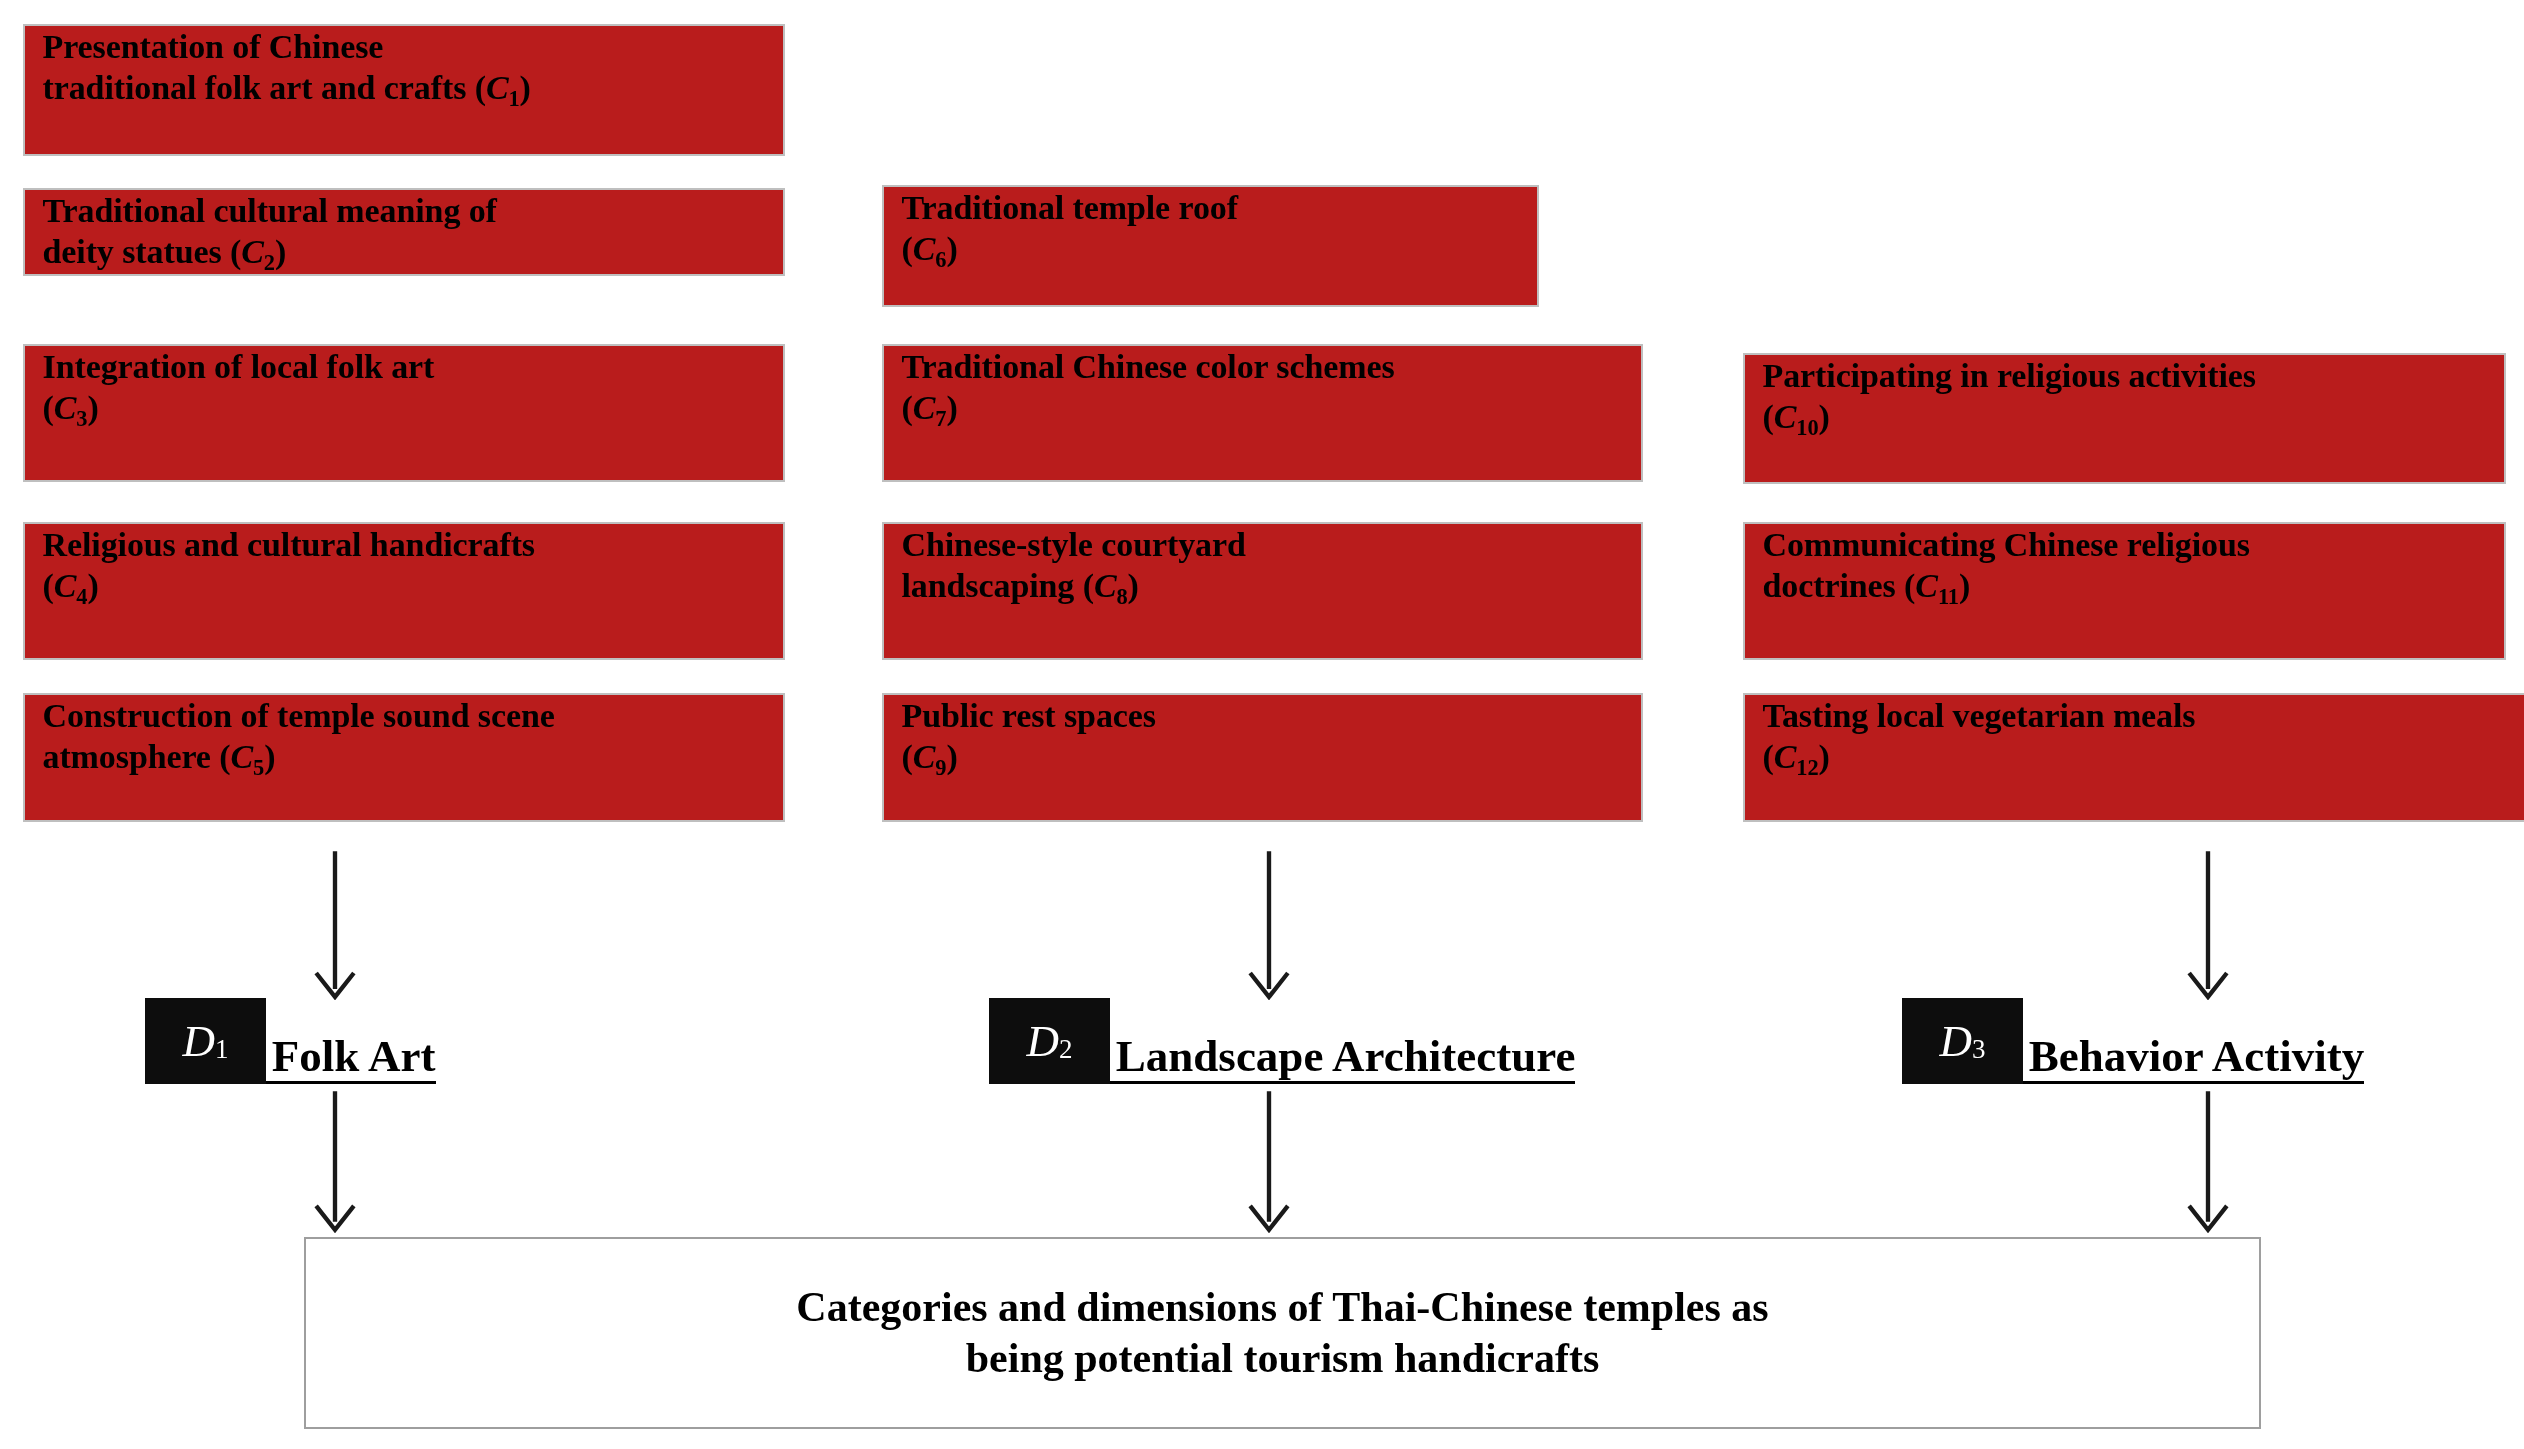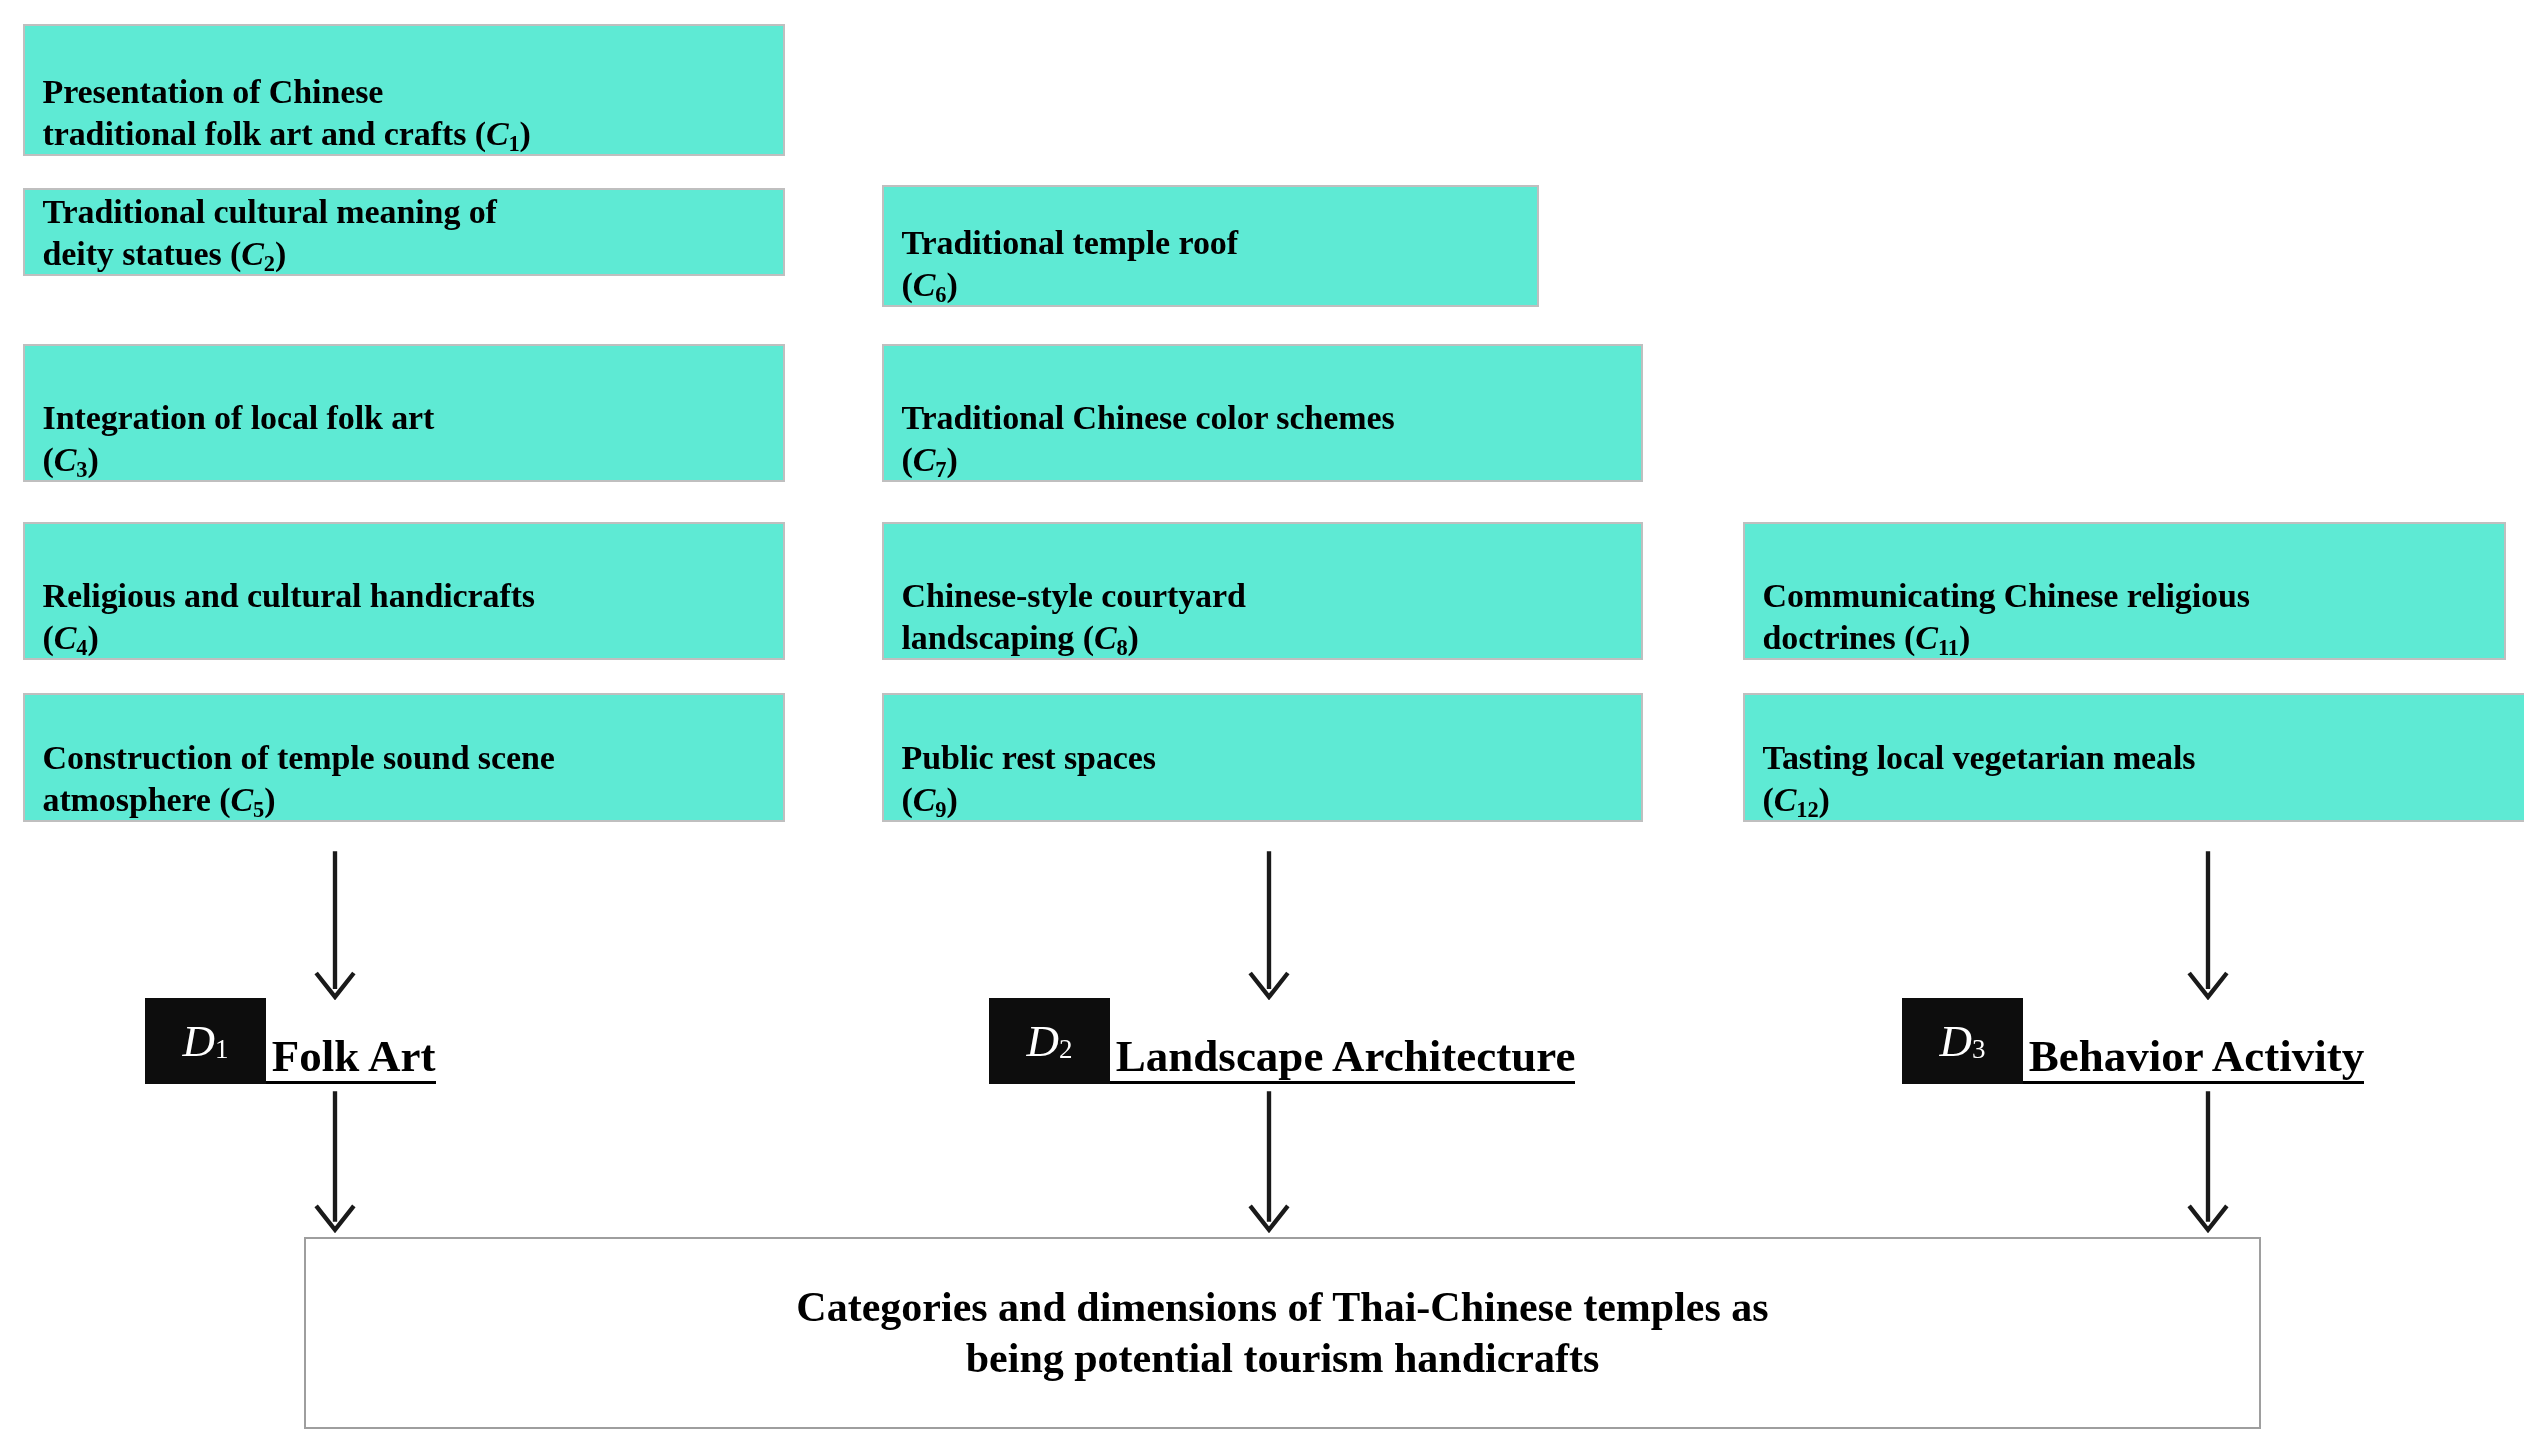--- a/index.html
+++ b/index.html
@@ -17,23 +17,23 @@
     height: 1449px;
     background: #ffffff;
     overflow: hidden;
   }
 
   
   .cat-box {
     position: absolute;
     box-sizing: border-box;
     border: 2.2px solid #bfbfbf;
-    background: #5eead4;
-    display: flex;
-    align-items: flex-end;
+    background: #b91c1c;
+    display: flex;
+    align-items: flex-start;
   }
   .cat-text {
     font-size: 34px;
     font-weight: bold;
     line-height: 1.22;
     letter-spacing: -0.1px;
     padding: 0 14.5px 0 17.5px;
     white-space: pre-line;
   }
   .cat-text .cid {
@@ -152,20 +152,24 @@
   <div class="cat-box" style="left:882px; top:522px; width:761px; height:138px;">
     <div class="cat-text"><span>Chinese-style courtyard
 landscaping (</span><span class="cid"><span>C</span><sub>8</sub></span><span>)</span></div>
   </div>
 
   <div class="cat-box" style="left:882px; top:693px; width:761px; height:129px;">
     <div class="cat-text"><span>Public rest spaces
  (</span><span class="cid"><span>C</span><sub>9</sub></span><span>)</span></div>
   </div>
 
+  <div class="cat-box" style="left:1743px; top:353px; width:763px; height:131px;">
+    <div class="cat-text"><span>Participating in religious activities
+(</span><span class="cid"><span>C</span><sub>10</sub></span><span>)</span></div>
+  </div>
 
   <div class="cat-box" style="left:1743px; top:522px; width:763px; height:138px;">
     <div class="cat-text"><span>Communicating Chinese religious
 doctrines  (</span><span class="cid"><span>C</span><sub>11</sub></span><span>)</span></div>
   </div>
 
   <div class="cat-box" style="left:1743px; top:693px; width:846px; height:129px;">
     <div class="cat-text"><span>Tasting local vegetarian meals
 (</span><span class="cid"><span>C</span><sub>12</sub></span><span>)</span></div>
   </div>

